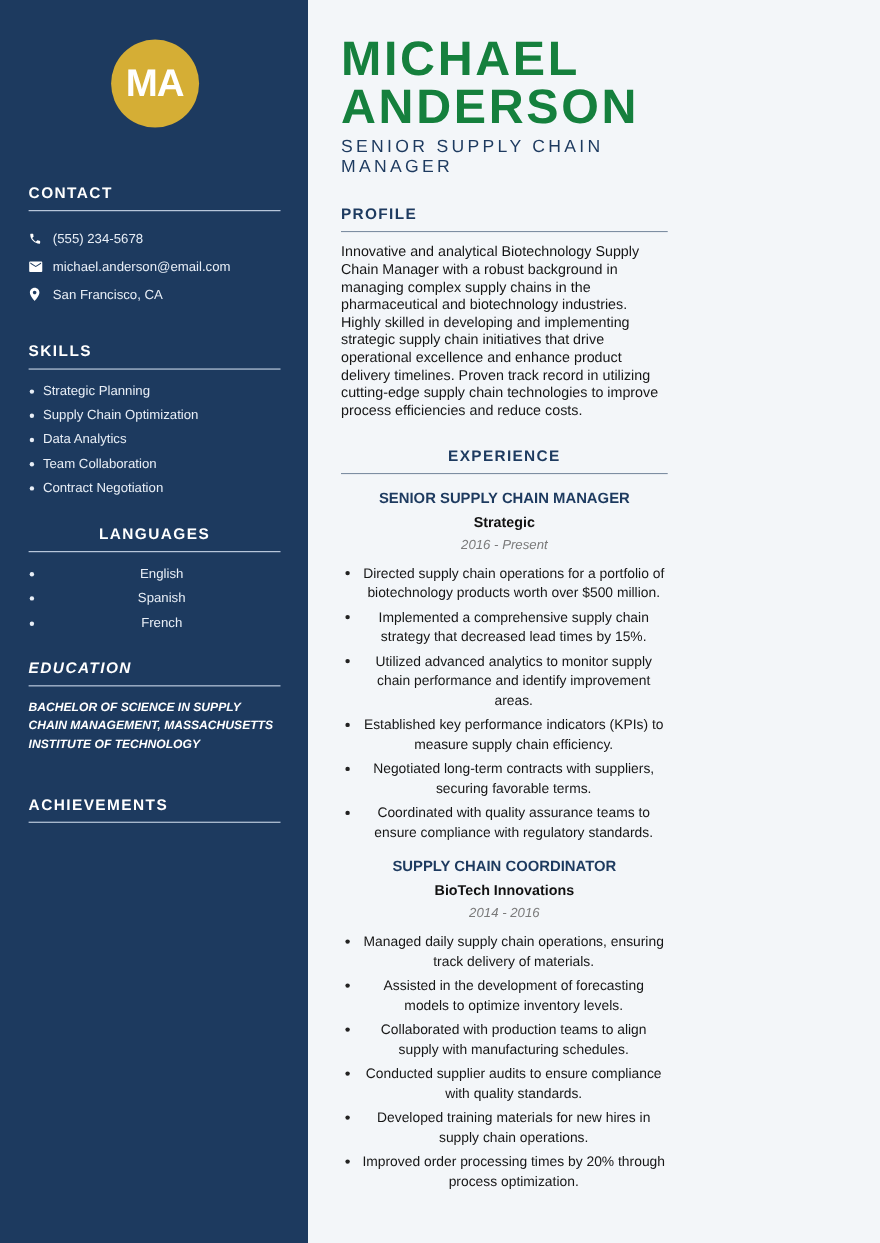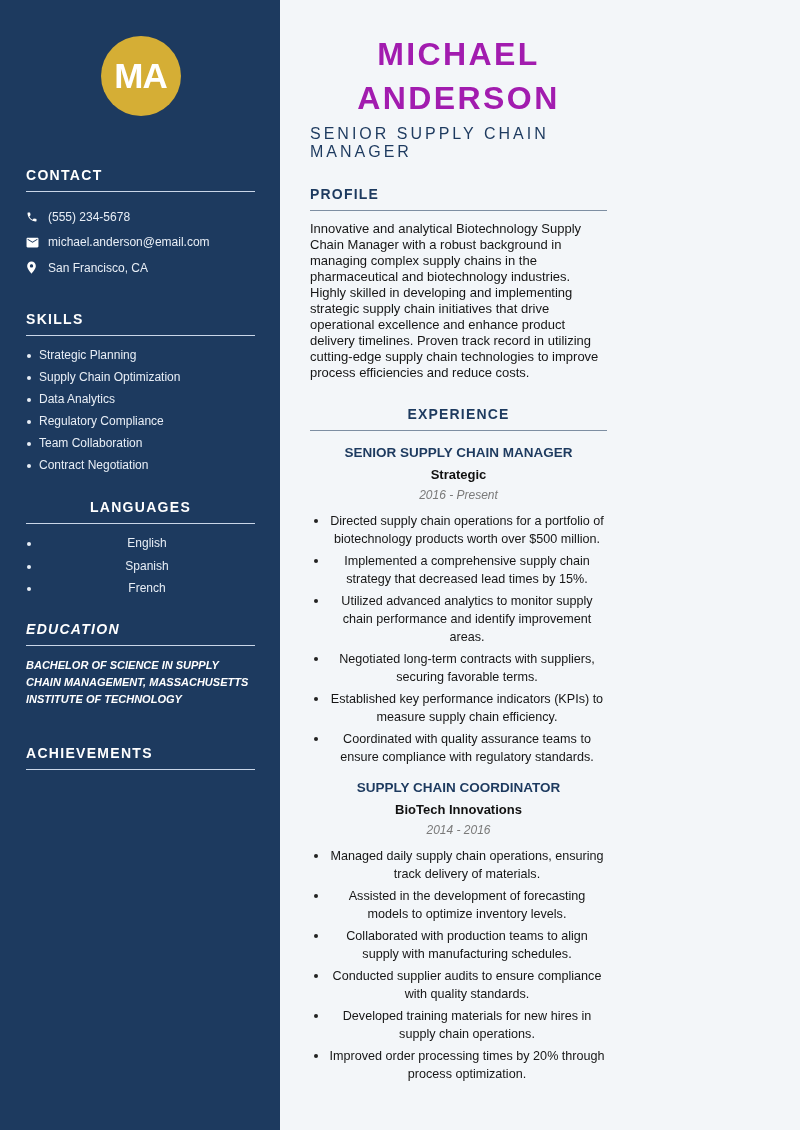--- a/index.html
+++ b/index.html
@@ -68,22 +68,22 @@
     .ach-list { margin-top: 13px; }
     .ach-list li { line-height: 16.5px; margin-bottom: 5.5px; }
 
     .main {
       flex: 1;
       padding: 32px 29px 0 30px;
       color: #111;
       background: #f3f6f9;
     }
     .name {
-      font-size: 32px; font-weight: bold; color: #a21caf;
-      letter-spacing: 2.4px; line-height: 44px; text-align: center;
+      font-size: 44px; font-weight: bold; color: #15803d;
+      letter-spacing: 2.4px; line-height: 44px;
     }
     .title {
       margin-top: 5px;
       font-size: 16px; color: #1d3a5f; letter-spacing: 3px;
     }
     .main-heading {
       font-size: 14px; font-weight: bold; color: #1d3a5f;
       letter-spacing: 1.2px;
       padding-bottom: 8px;
       border-bottom: 1.5px solid #7d8ea2;
@@ -149,21 +149,20 @@
         </li>
       </ul>
     </section>
 
     <section class="side-section skills-section">
       <h2 class="side-heading">SKILLS</h2>
       <ul class="bullets">
         <li>Strategic Planning</li>
         <li>Supply Chain Optimization</li>
         <li>Data Analytics</li>
-        <li>Regulatory Compliance</li>
         <li>Team Collaboration</li>
         <li>Contract Negotiation</li>
       </ul>
     </section>
 
     <section class="side-section languages-section">
       <h2 class="side-heading">LANGUAGES</h2>
       <ul class="bullets">
         <li>English</li>
         <li>Spanish</li>
@@ -194,22 +193,22 @@
       <h2 class="main-heading">EXPERIENCE</h2>
 
       <div class="job">
         <div class="job-title">SENIOR SUPPLY CHAIN MANAGER</div>
         <div class="job-company">Strategic</div>
         <div class="job-dates">2016 - Present</div>
         <ul class="job-bullets">
           <li>Directed supply chain operations for a portfolio of biotechnology products worth over $500 million.</li>
           <li>Implemented a comprehensive supply chain strategy that decreased lead times by 15%.</li>
           <li>Utilized advanced analytics to monitor supply chain performance and identify improvement areas.</li>
+          <li>Established key performance indicators (KPIs) to measure supply chain efficiency.</li>
           <li>Negotiated long-term contracts with suppliers, securing favorable terms.</li>
-          <li>Established key performance indicators (KPIs) to measure supply chain efficiency.</li>
           <li>Coordinated with quality assurance teams to ensure compliance with regulatory standards.</li>
         </ul>
       </div>
 
       <div class="job">
         <div class="job-title">SUPPLY CHAIN COORDINATOR</div>
         <div class="job-company">BioTech Innovations</div>
         <div class="job-dates">2014 - 2016</div>
         <ul class="job-bullets">
           <li>Managed daily supply chain operations, ensuring track delivery of materials.</li>

